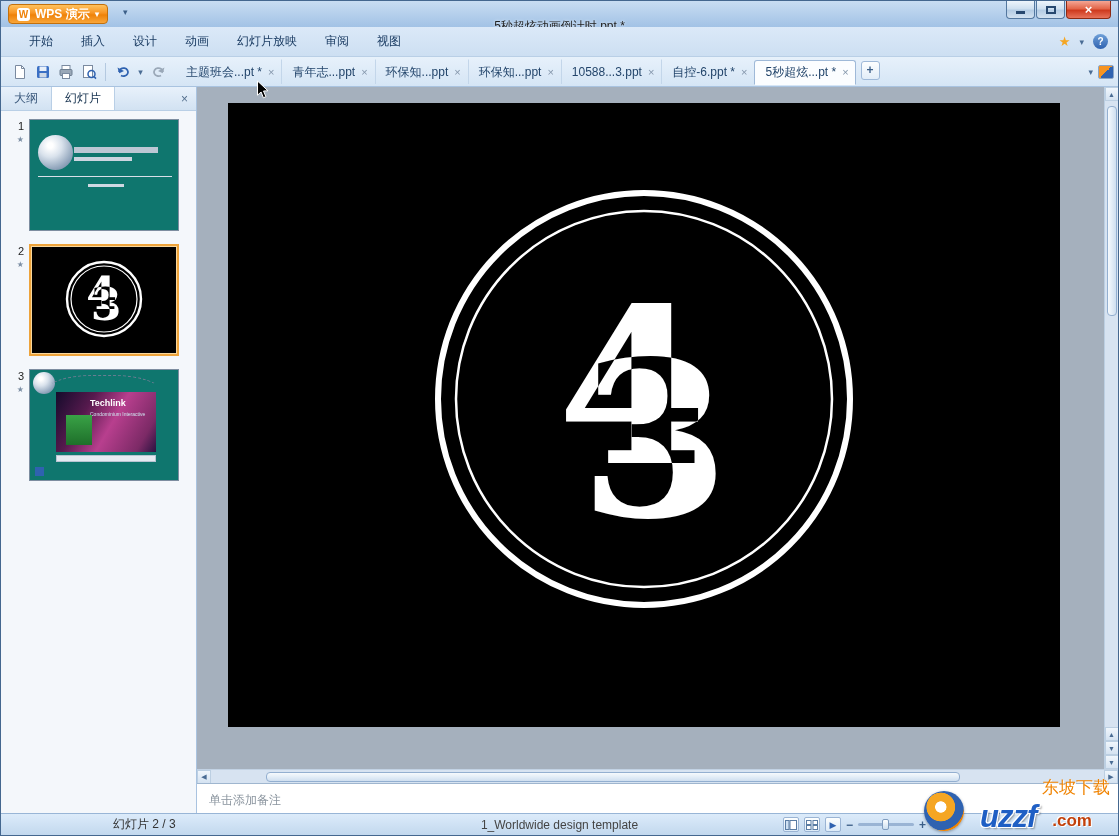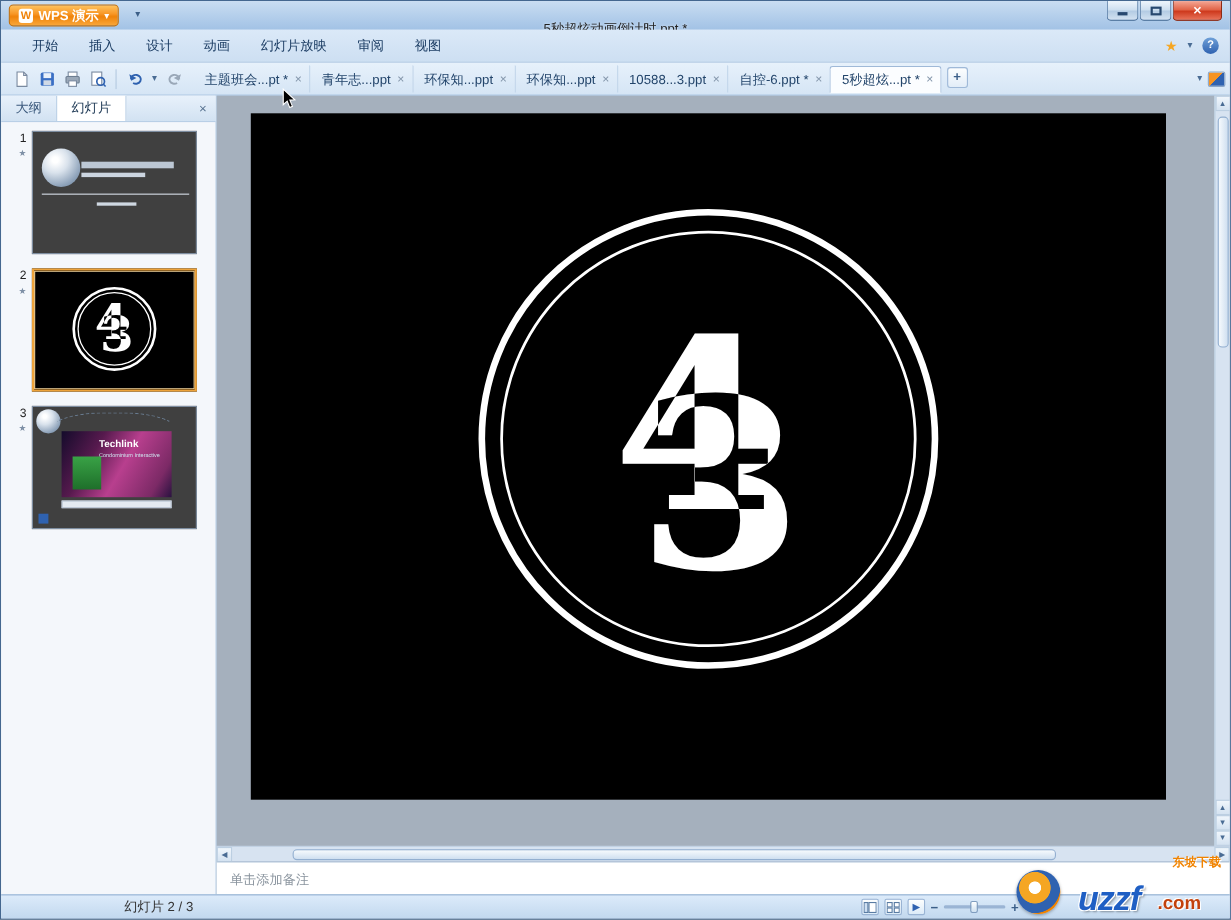--- a/index.html
+++ b/index.html
@@ -69,21 +69,21 @@
   .sb-header{height:24px;display:flex;align-items:stretch;background:linear-gradient(#e8f1fb,#d2e2f2);
     border-bottom:1px solid #b9cfe6;}
   .sb-tab{display:flex;align-items:center;padding:0 13px;color:#3c5a7d;}
   .sb-tab.active{background:#fff;border:1px solid #b9cfe6;border-top:none;border-bottom:none;color:#16324f;}
   .sb-close{margin-left:auto;display:flex;align-items:center;padding:0 8px;color:#55708e;font-size:12px;}
   .thumb-list{flex:1;padding-top:8px;}
   .thumb-row{display:flex;margin:0 4px 13px 2px;}
   .thumb-gutter{width:26px;display:flex;flex-direction:column;align-items:flex-end;padding:1px 5px 0 0;}
   .thumb-num{font-size:11px;color:#222;}
   .anim-star{font-size:8px;color:#7d8fa5;margin-top:3px;}
-  .thumb{width:150px;height:112px;border:1px solid #7d8da0;background:#404040;position:relative;overflow:hidden;}
+  .thumb{width:150px;height:112px;border:1px solid #7d8da0;background:#0f766e;position:relative;overflow:hidden;}
   .thumb.selected{border:2px solid #eda33b;box-shadow:0 0 0 1px #f8d79d inset;}
 
   
   .t1-globe{position:absolute;left:8px;top:15px;width:35px;height:35px;border-radius:50%;
     background:radial-gradient(circle at 35% 30%,#fff 8%,#d9e2ec 35%,#91a5bc 70%,#5f7893);}
   .t1-line1{position:absolute;left:44px;top:27px;width:84px;height:6px;background:#bcc7d4;}
   .t1-line2{position:absolute;left:44px;top:37px;width:58px;height:4px;background:#ccd5e0;}
   .t1-rule{position:absolute;left:8px;top:56px;width:134px;height:1px;background:#d8dfe8;}
   .t1-sub{position:absolute;left:58px;top:64px;width:36px;height:3px;background:#cfd8e2;}
 
@@ -142,21 +142,21 @@
   .sview{width:16px;height:15px;display:flex;align-items:center;justify-content:center;
     border:1px solid #9ab4d4;border-radius:2px;background:linear-gradient(#fdfefe,#dcebf8);}
   .sview.play{color:#2f62b0;font-size:9px;}
   .zoom-sign{color:#3c5f88;font-weight:bold;}
   .zoom-track{width:56px;height:3px;background:#9ab4d4;border-radius:2px;position:relative;}
   .zoom-thumb{position:absolute;left:24px;top:-4px;width:7px;height:11px;background:linear-gradient(#fdfefe,#cfe0f0);
     border:1px solid #7f9cbe;border-radius:2px;}
 
   
   .watermark{position:absolute;right:4px;bottom:1px;width:192px;height:58px;z-index:60;}
-  .wm-site{position:absolute;right:4px;top:0;color:#f08300;font-size:11px;font-weight:bold;
+  .wm-site{position:absolute;right:4px;top:0;color:#f08300;font-size:17px;font-weight:normal;
     text-shadow:1px 1px 0 #fff;}
   .wm-row{position:absolute;left:2px;bottom:3px;display:flex;align-items:flex-end;gap:16px;}
   .wm-swirl{width:40px;height:40px;border-radius:50%;
     background:radial-gradient(circle at 42% 40%,#fff 16%,#f5a623 18% 42%,#2f62b0 44% 68%,#f08300 70%);
     box-shadow:0 1px 3px rgba(0,0,0,.35);}
   .wm-brand{font-size:31px;font-weight:bold;font-style:italic;color:#1f5fc4;letter-spacing:-1px;line-height:.9;
     text-shadow:1px 1px 0 #fff,-1px -1px 0 #fff,1px -1px 0 #fff,-1px 1px 0 #fff,2px 2px 2px rgba(0,0,0,.35);}
   .wm-domain{font-size:17px;font-weight:bold;color:#c2410c;line-height:1.1;
     text-shadow:1px 1px 0 #fff,-1px -1px 0 #fff;}
 
@@ -379,20 +379,21 @@
           </div>
         <span class="scroll-btn">▶</span>
       </div>
       <div class="notes">
         <span>单击添加备注</span>
       </div>
     </div>
   </div>
 
   <div class="statusbar">
+    <span class="sb-template">1_Worldwide design template</span>
     <span class="sb-counter">幻灯片 2 / 3</span>
     <div class="sb-right">
       <span class="sview">
         <svg width="12" height="10">
             <rect x="0.5" y="0.5" width="3.5" height="9" fill="#cfe0f2" stroke="#5a7ca3"></rect>
             <rect x="5" y="0.5" width="6.5" height="9" fill="#fff" stroke="#5a7ca3"></rect>
           </svg>
       </span>
       <span class="sview">
         <svg width="12" height="10">

